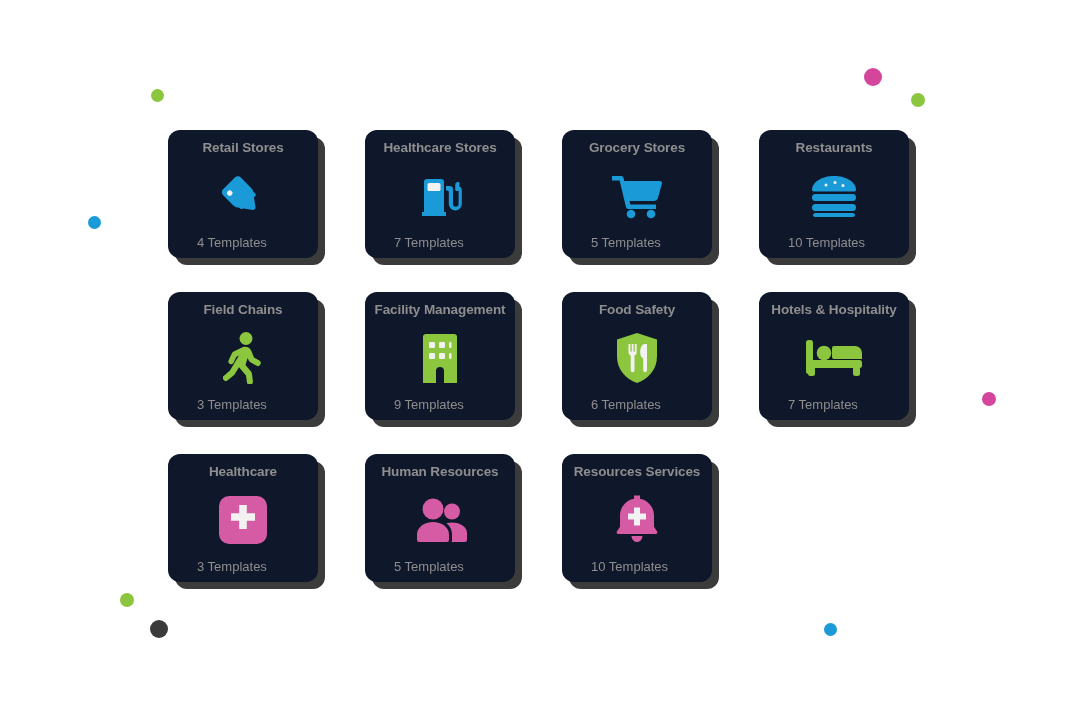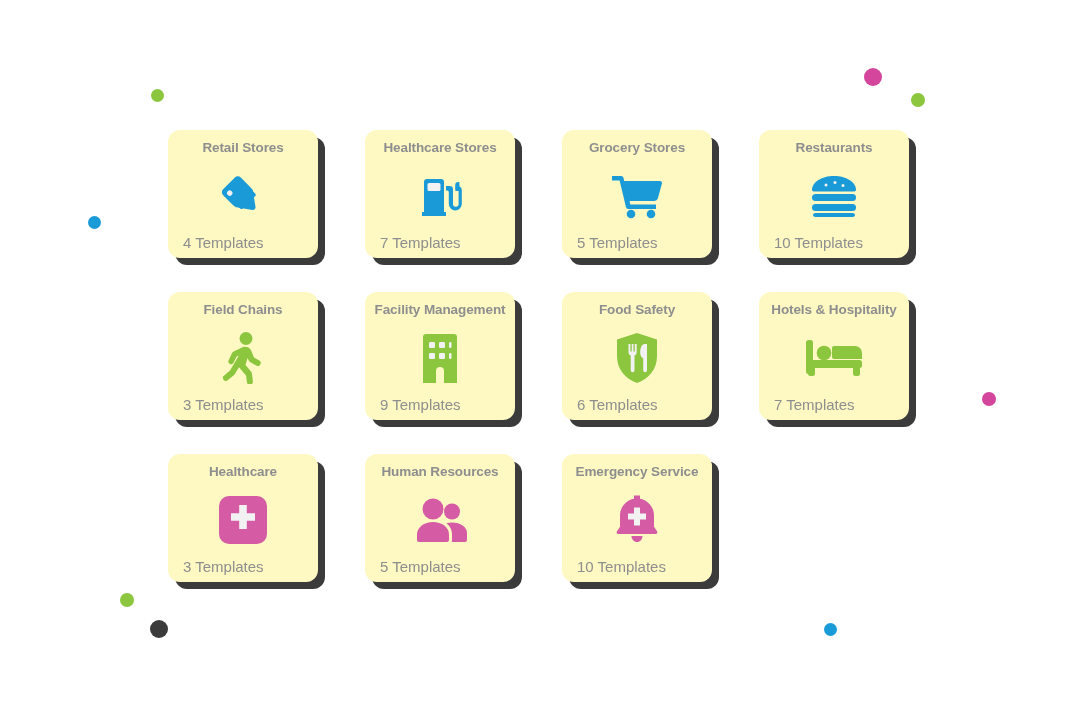--- a/index.html
+++ b/index.html
@@ -38,21 +38,21 @@
     grid-template-columns: repeat(4, 150px);
     grid-template-rows: repeat(3, 128px);
     column-gap: 47px;
     row-gap: 34px;
   }
 
   .card {
     position: relative;
     width: 150px;
     height: 128px;
-    background: #fef9c3;
+    background: #0f172a;
     border-radius: 12px;
     box-shadow: 7px 7px 0 0 #3b3b3b;
     display: flex;
     flex-direction: column;
     align-items: center;
     box-sizing: border-box;
     padding: 10px 6px 8px 6px;
   }
 
   .card-title {
@@ -71,22 +71,22 @@
     align-items: center;
     justify-content: center;
     width: 100%;
   }
   .card-icon svg {
     display: block;
   }
 
   .card-count {
     align-self: flex-start;
-    margin-left: 9px;
-    font-size: 15px;
+    margin-left: 23px;
+    font-size: 13px;
     color: #8e8e8e;
     line-height: 15px;
     white-space: nowrap;
   }
 </style>
 </head>
 <body>
 
 <div id="stage">
   <div id="decor-layer">
@@ -217,21 +217,21 @@
           <svg width="54" height="44" viewBox="0 0 54 44" fill="currentColor">
             <circle cx="20" cy="11" r="10.5"></circle>
             <circle cx="39" cy="13.5" r="8"></circle>
             <path d="M20 24c8.8 0 16 5.5 16 12.3V42a2 2 0 0 1-2 2H6a2 2 0 0 1-2-2v-5.7C4 29.5 11.2 24 20 24z"></path>
             <path d="M39 24.5c8.3 0 15 4.6 15 10.3V42a2 2 0 0 1-2 2H38.6c.3-.6.4-1.3.4-2v-5.7c0-4.4-2.1-8.3-5.5-11 1.7-.5 3.6-.8 5.5-.8z"></path>
           </svg>
         </div>
         <div class="card-count">5 Templates</div>
       </div>
       <div class="card">
-        <div class="card-title">Emergency Service</div>
+        <div class="card-title">Resources Services</div>
         <div class="card-icon" style="color: rgb(213, 91, 165);">
           <svg width="48" height="52" viewBox="0 0 48 52" fill="currentColor">
             <path d="M21 1.5h6v4.2h-6z"></path>
             <path d="M24 4.5c9.4 0 17 7.6 17 17v11.2l3.3 5.1A1.8 1.8 0 0 1 42.8 40H5.2a1.8 1.8 0 0 1-1.5-2.2l3.3-5.1V21.5c0-9.4 7.6-17 17-17z"></path>
             <path d="M21 13.5h6v6h6v6h-6v6h-6v-6h-6v-6h6z" fill="#f2f2f2"></path>
             <path d="M18.5 42h11c0 3.3-2.5 6-5.5 6s-5.5-2.7-5.5-6z"></path>
           </svg>
         </div>
         <div class="card-count">10 Templates</div>
       </div>

